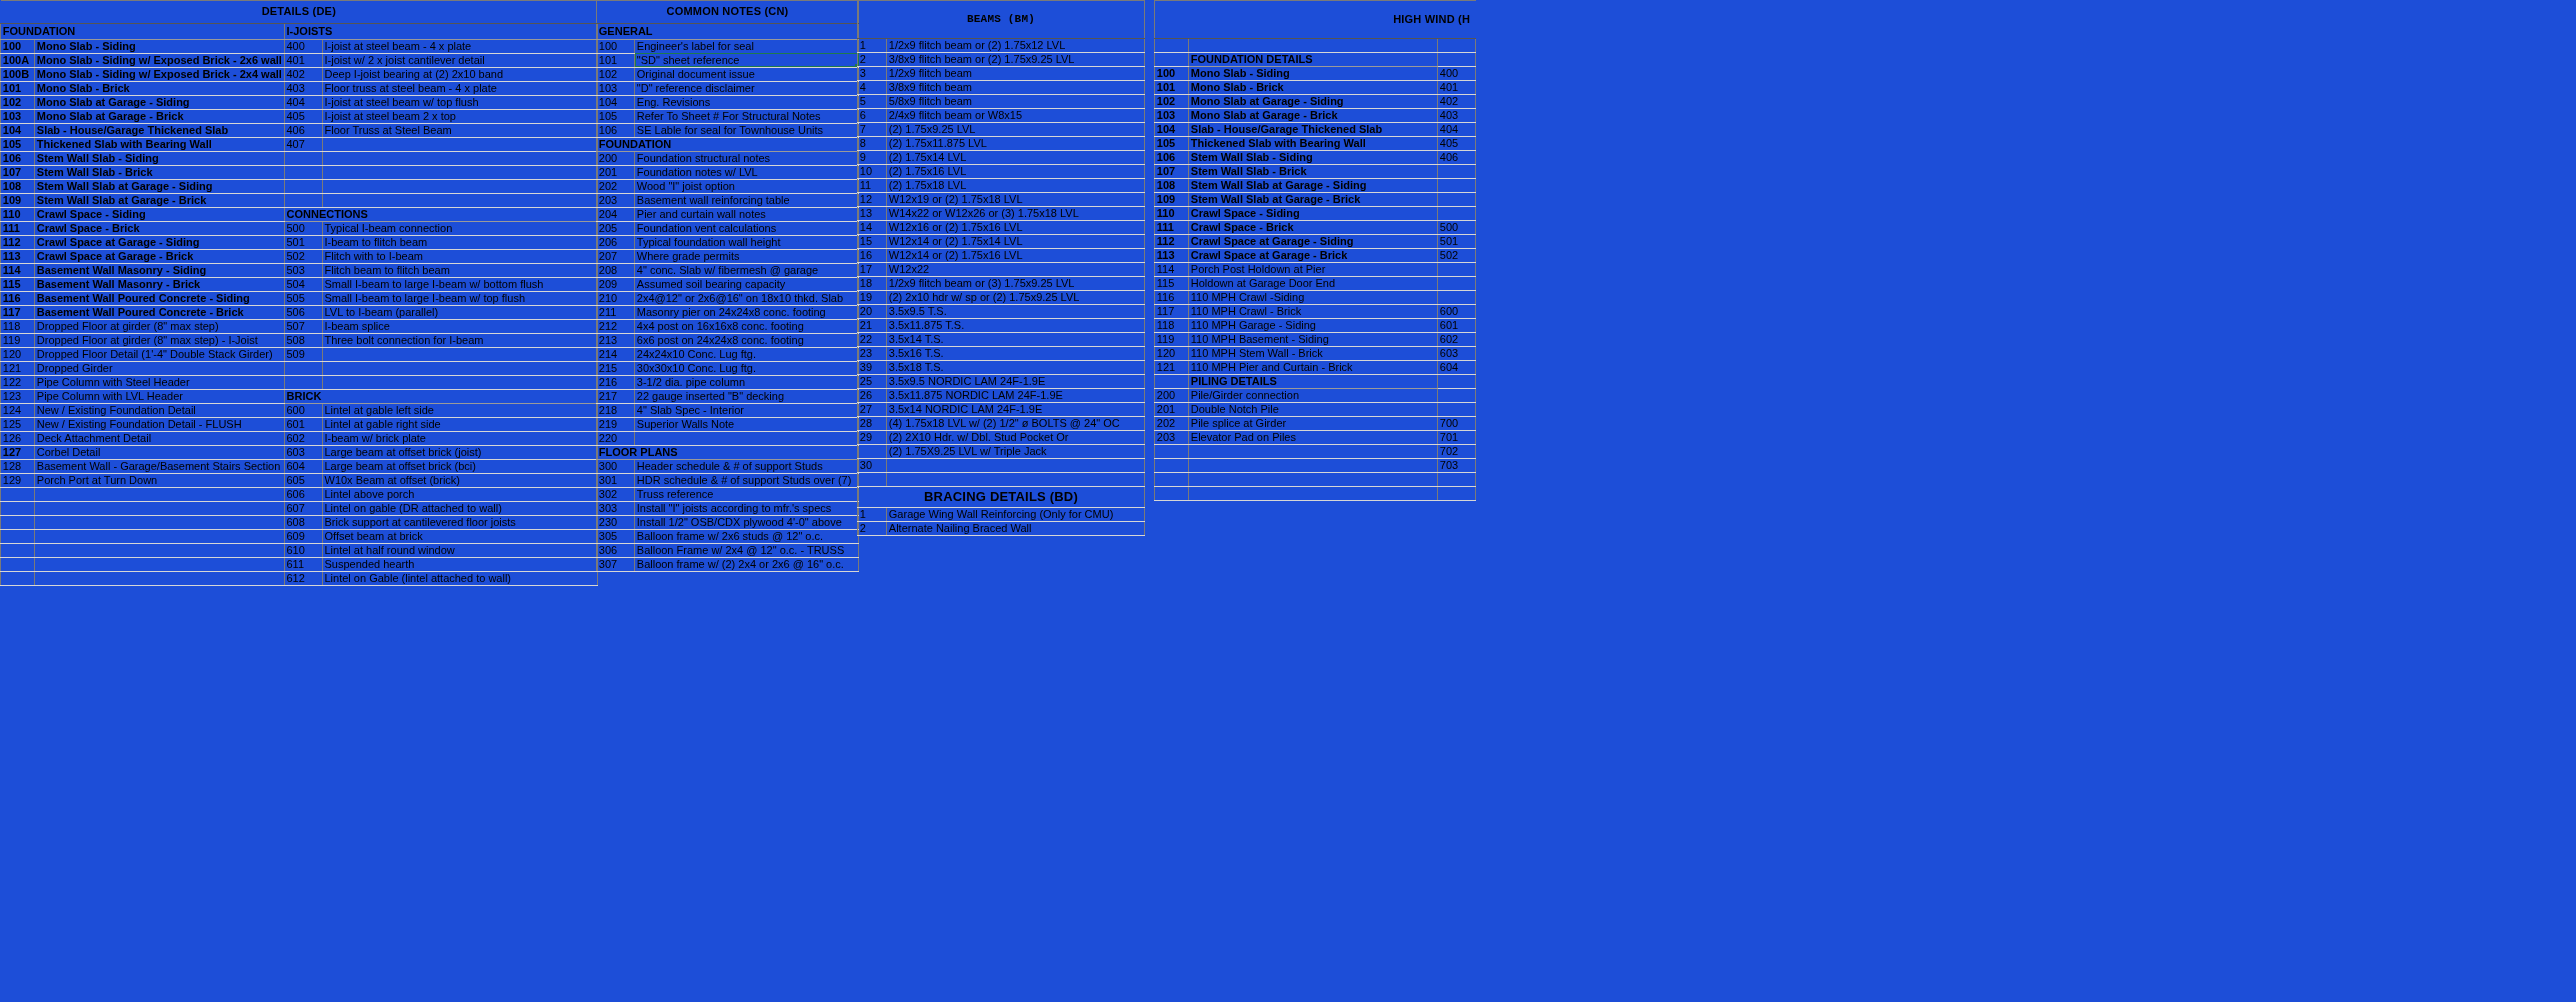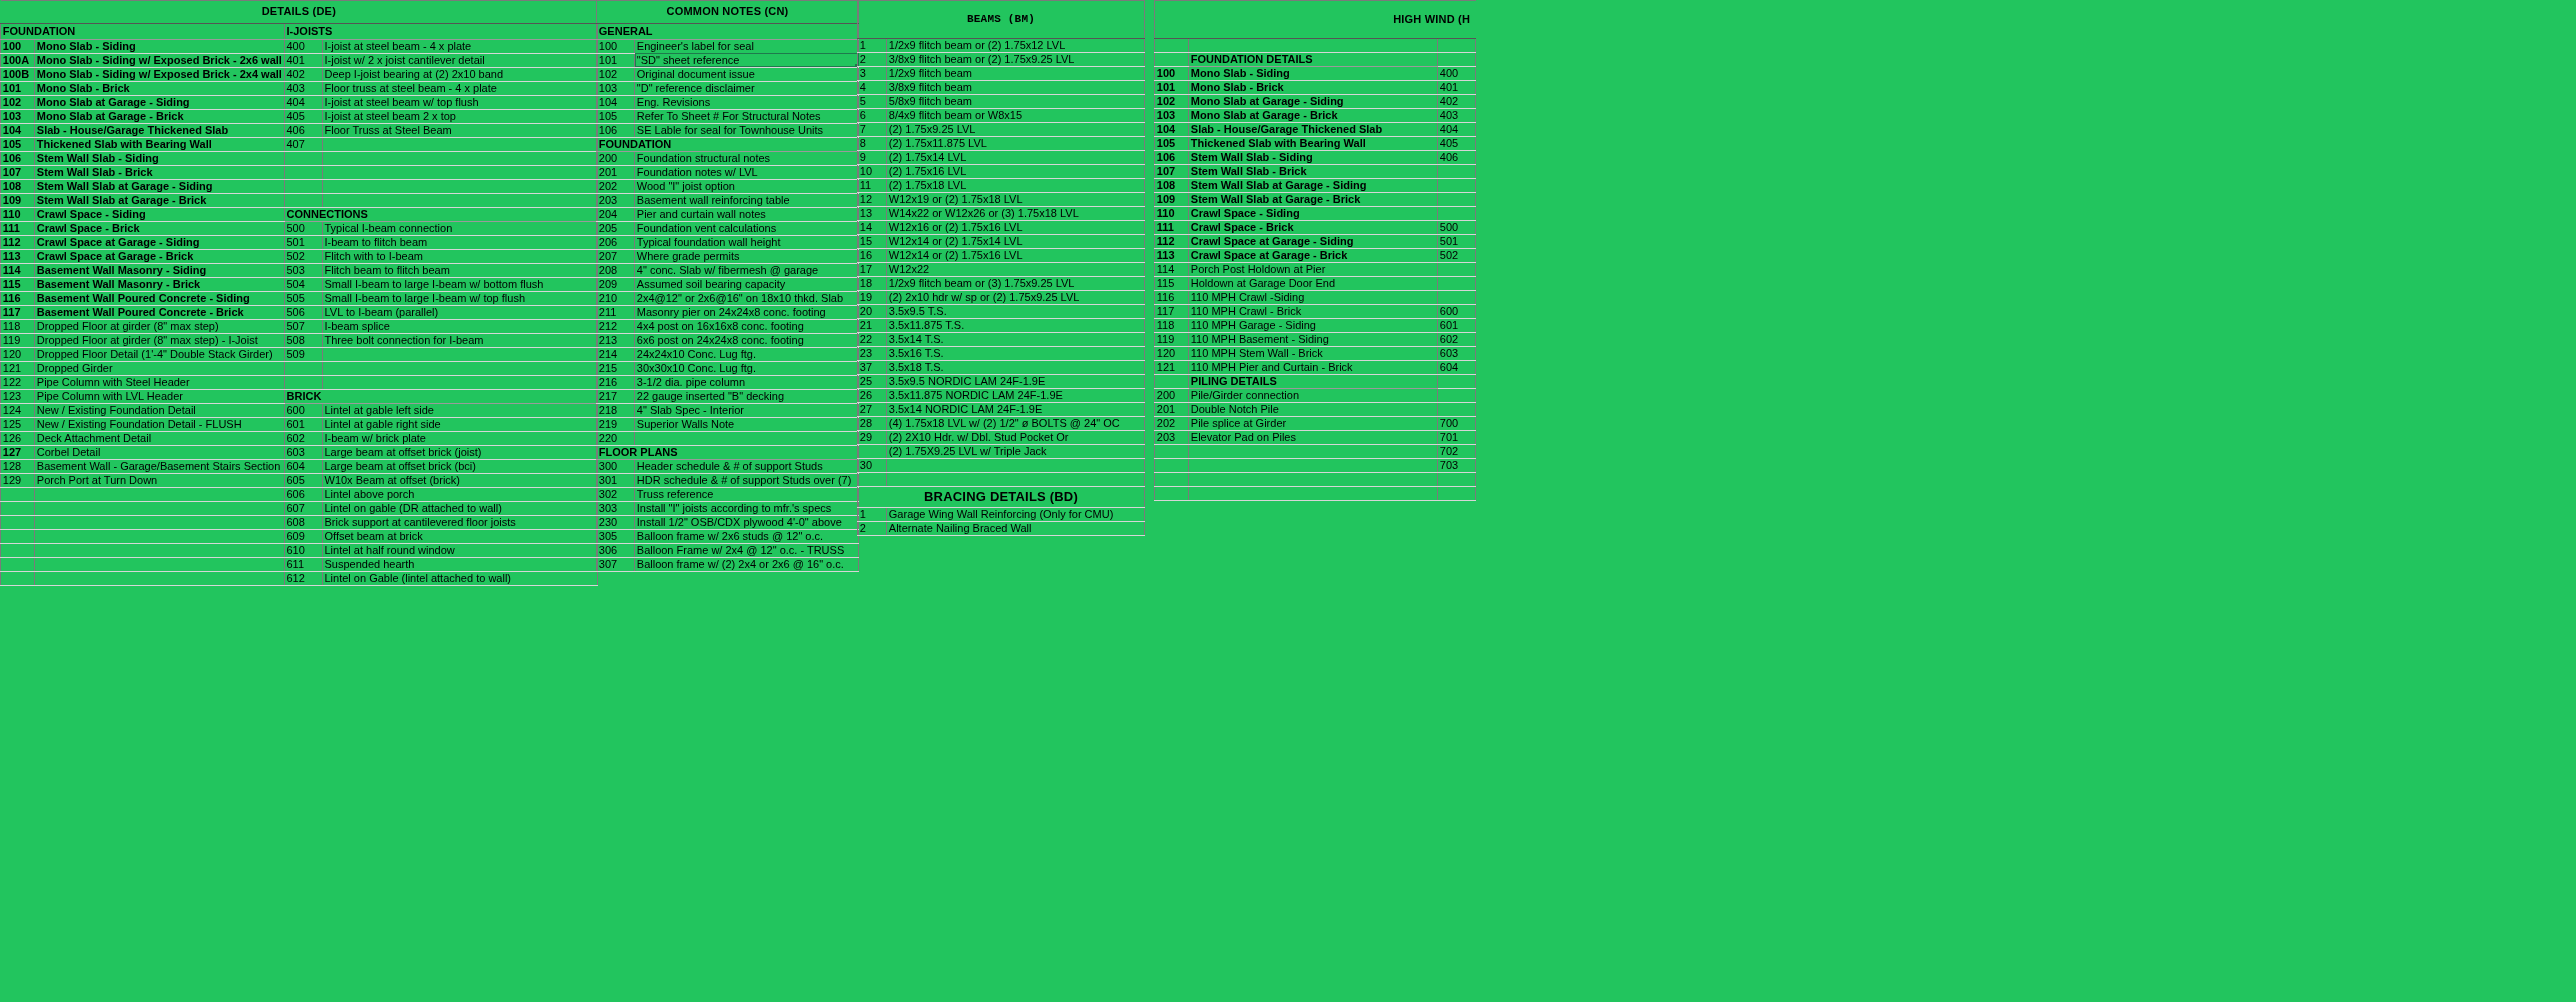--- a/index.html
+++ b/index.html
@@ -1,17 +1,17 @@
 <!DOCTYPE html>
 <html style="font-size:14.3px"><head>
 <meta charset="utf-8">
 <style>
   html,body{margin:0;padding:0;background:#fff;}
   body{font-family:"Liberation Sans",sans-serif;font-size:11px;color:#000;-webkit-font-smoothing:none;}
-  #sheet{position:relative;width:2576px;height:1003px;overflow:hidden;background:#22c55e;}
+  #sheet{position:relative;width:2576px;height:1003px;overflow:hidden;background:#1d4ed8;}
   table.grid{border-collapse:collapse;table-layout:fixed;}
   .grid td{
     height:13px;line-height:13px;padding:0 1.8px;
     border-bottom:0.9px solid #d6d6d6;
     overflow:hidden;white-space:nowrap;vertical-align:middle;
     font-size:11px;
   }
   .vl{border-left:0.9px solid #7a7a7a;}
   .vr{border-right:0.9px solid #7a7a7a;}
   .num{text-align:left;}
@@ -480,21 +480,21 @@
           <tr>
             <td class="num vl">4</td>
             <td class="vl vr">3/8x9 flitch beam</td>
           </tr>
           <tr>
             <td class="num vl">5</td>
             <td class="vl vr">5/8x9 flitch beam</td>
           </tr>
           <tr>
             <td class="num vl">6</td>
-            <td class="vl vr">8/4x9 flitch beam or W8x15</td>
+            <td class="vl vr">2/4x9 flitch beam or W8x15</td>
           </tr>
           <tr>
             <td class="num vl">7</td>
             <td class="vl vr">(2) 1.75x9.25 LVL</td>
           </tr>
           <tr>
             <td class="num vl">8</td>
             <td class="vl vr">(2) 1.75x11.875 LVL</td>
           </tr>
           <tr>
@@ -551,21 +551,21 @@
           </tr>
           <tr>
             <td class="num vl">22</td>
             <td class="vl vr">3.5x14 T.S.</td>
           </tr>
           <tr>
             <td class="num vl">23</td>
             <td class="vl vr">3.5x16 T.S.</td>
           </tr>
           <tr>
-            <td class="num vl">37</td>
+            <td class="num vl">39</td>
             <td class="vl vr">3.5x18 T.S.</td>
           </tr>
           <tr>
             <td class="num vl">25</td>
             <td class="vl vr">3.5x9.5 NORDIC LAM 24F-1.9E</td>
           </tr>
           <tr>
             <td class="num vl">26</td>
             <td class="vl vr">3.5x11.875 NORDIC LAM 24F-1.9E</td>
           </tr>

